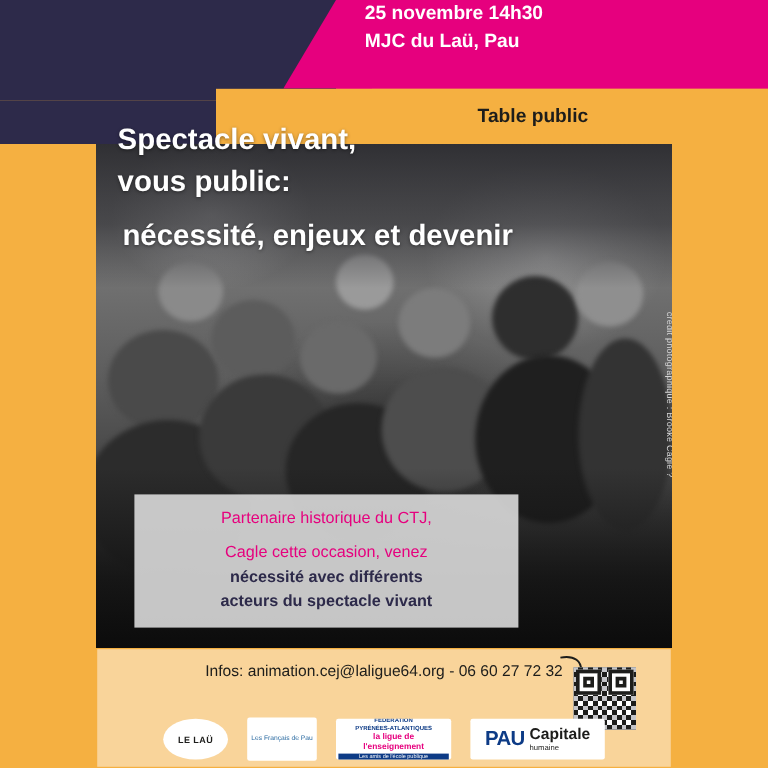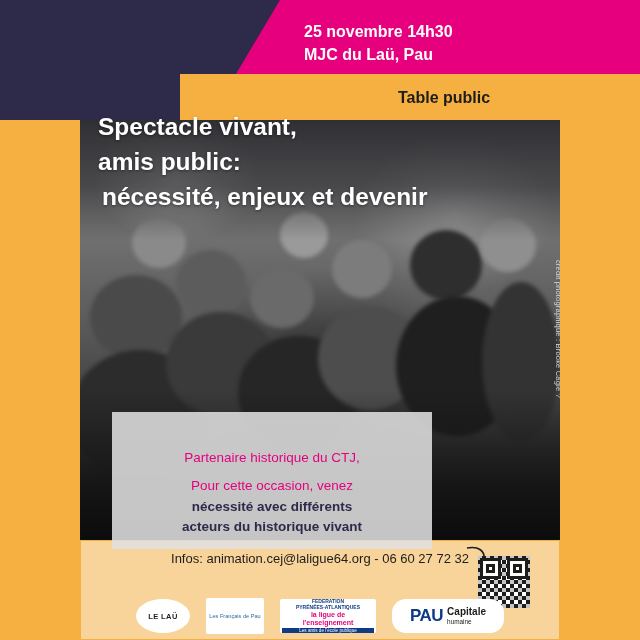--- a/index.html
+++ b/index.html
@@ -76,21 +76,21 @@
     position: absolute;
     top: 8px; left: 134px;
     color: #ffffff;
     font-size: 15.5px;
     font-weight: bold;
     line-height: 1.45;
     z-index: 6;
   }
   .event-when {
     position: absolute;
-    top: 20px; left: 304px;
+    top: 0; left: 304px;
     color: #ffffff;
     font-size: 16px;
     font-weight: bold;
     line-height: 1.45;
     z-index: 6;
   }
   .table-ronde {
     position: absolute;
     top: 89px; left: 398px;
     color: #1d1d1b;
@@ -149,45 +149,45 @@
     position: absolute;
     right: 2px;
     top: 148px;
     width: 10px;
     height: 140px;
   }
 
   
   .title {
     position: absolute;
-    top: 110px; left: 98px;
+    top: 100px; left: 98px;
     color: #ffffff;
     font-size: 24.5px;
     font-weight: bold;
     line-height: 1.42;
     z-index: 7;
     text-shadow: 0 1px 3px rgba(0,0,0,0.45);
   }
-  .title .line3 { padding-left: 4px; }
+  .title .line3 { padding-left: 4px; margin-top: 10px; }
 
   
   .msg-box {
     position: absolute;
     top: 412px; left: 112px;
     width: 296px;
     padding: 10px 12px 12px 12px;
     background: rgba(223,223,223,0.88);
     z-index: 8;
     text-align: center;
   }
   .msg-line {
     font-size: 13.5px;
     line-height: 1.5;
   }
-  .msg-pink { color: #e6007e; margin-top: 26px; }
+  .msg-pink { color: #e6007e; }
   .msg-navy { color: #2d2a4a; font-weight: bold; }
   .msg-pink-bold { color: #e6007e; font-weight: bold; }
 
   
   .footer {
     position: absolute;
     left: 0; bottom: 0;
     width: 640px;
     height: 100px;
     background: #f5b041;
@@ -293,29 +293,28 @@
   .logo-ligue .l-top { color: #0d3b86; font-weight: bold; font-size: 5px; }
   .logo-ligue .l-mid { color: #e6007e; font-weight: bold; font-size: 7px; }
   .logo-ligue .l-bot { background:#0d3b86; color:#fff; font-size:4.6px; width:100%; }
   .logo-pau {
     width: 112px; height: 34px;
     display: flex;
     align-items: center;
     gap: 4px;
     padding: 0 5px;
     box-sizing: border-box;
-    border-radius: 14px;
   }
   .logo-pau .pau-mark {
     font-size: 17px; font-weight: bold; color: #0d3b86; letter-spacing: -0.5px;
   }
   .logo-pau .pau-sub {
     font-size: 6.4px; color: #1d1d1b; line-height: 1.2; text-align: left;
   }
-  .logo-pau .pau-sub b { font-size: 10px; }
+  .logo-pau .pau-sub b { font-size: 13px; }
 </style>
 </head>
 <body>
 
 <div class="poster">
 
   <div class="photo-area">
     <div class="photo-base"></div>
 
     <div class="blob" style="left:10px; top:175px; width:92px; height:84px; background:#4a4a4a;"></div>
@@ -349,29 +348,29 @@
     <div class="pink-diag"></div>
     <div class="top-right-orange"></div>
   </div>
 
   <div class="event-when" style="white-space:pre-line;">25 novembre 14h30
 MJC du Laü, Pau</div>
   <div class="table-ronde">Table public</div>
 
   <div class="title">
     <div>Spectacle vivant,</div>
-    <div>amis public:</div>
+    <div>vous public:</div>
     <div class="line3">nécessité, enjeux et devenir</div>
   </div>
 
   <div class="msg-box">
     <div class="msg-line msg-pink">Partenaire historique du CTJ,</div>
-    <div class="msg-line msg-pink" style="margin-top:8px;">Pour cette occasion, venez</div>
+    <div class="msg-line msg-pink" style="margin-top:8px;">Cagle cette occasion, venez</div>
     <div class="msg-line msg-navy">nécessité avec différents</div>
-    <div class="msg-line msg-navy">acteurs du historique vivant</div>
+    <div class="msg-line msg-navy">acteurs du spectacle vivant</div>
   </div>
 
   <div class="footer"></div>
   <div class="footer-inner"></div>
 
   <div class="footer-text">
     <div>Infos: animation.cej@laligue64.org - 06 60 27 72 32</div>
   </div>
 
   <svg class="arrow" viewBox="0 0 22 20">

